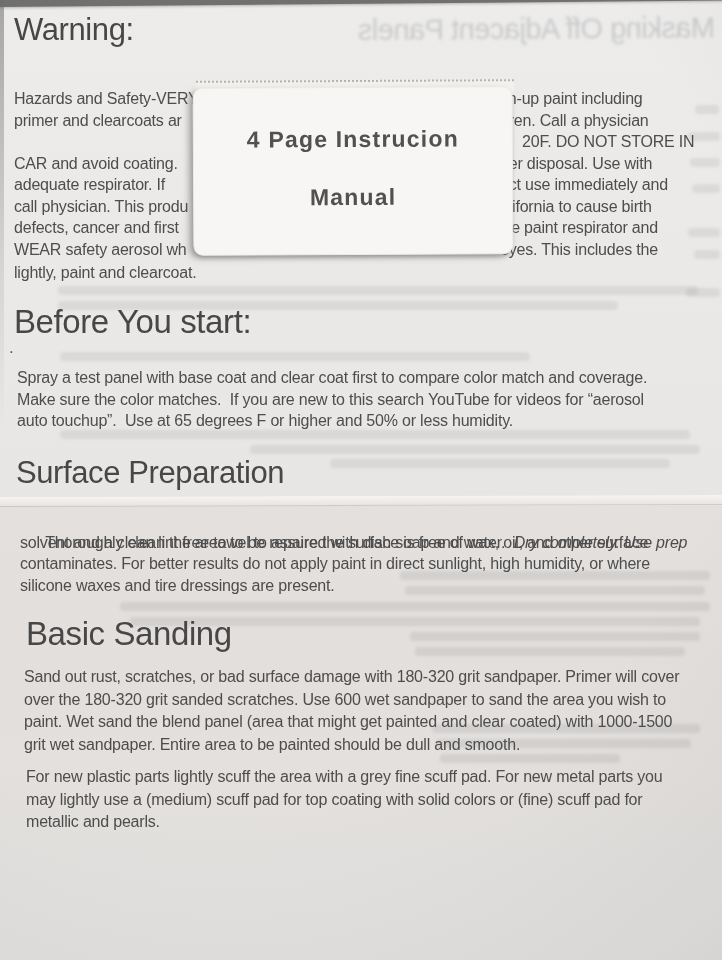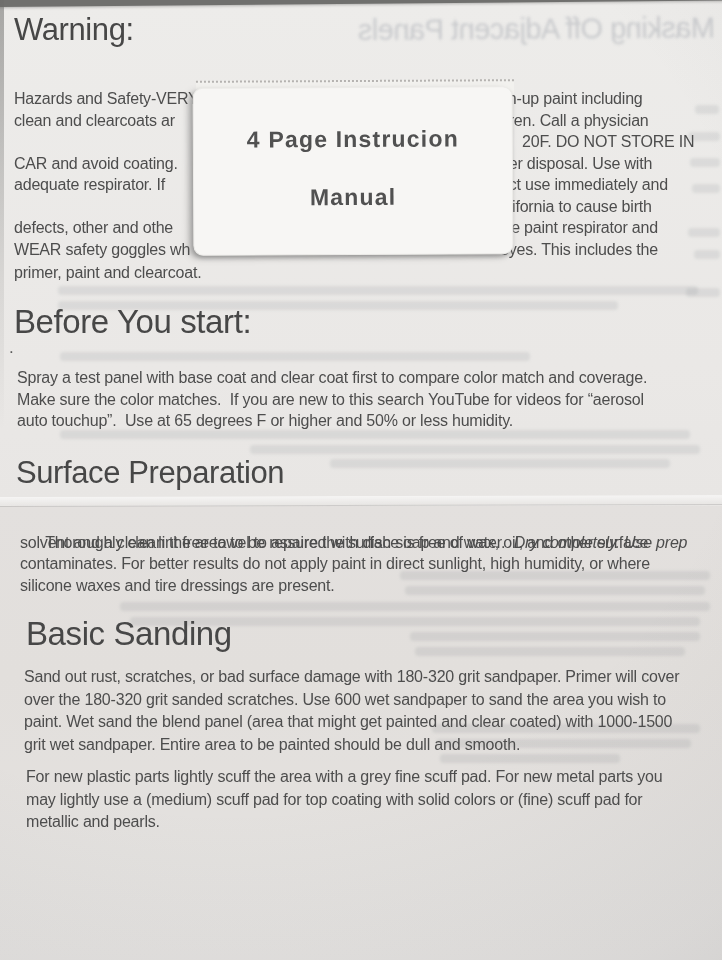--- a/index.html
+++ b/index.html
@@ -93,46 +93,47 @@
   <div class="smx" style="left:440px;top:754px;width:180px;"></div>
 
   <div class="h h-warning">Warning:</div>
 
   <div class="para warning-para">
     <div class="occ">
       <span class="frag-left">Hazards and Safety-VERY</span>
       <span class="frag-right">ch-up paint including</span>
     </div>
     <div class="occ">
-      <span class="frag-left">clean and clearcoats ar</span>
+      <span class="frag-left">primer and clearcoats ar</span>
       <span class="frag-right">dren. Call a physician</span>
     </div>
     <div class="occ">
       <span class="frag-right" style="left:508px">20F. DO NOT STORE IN</span>
     </div>
     <div class="occ">
       <span class="frag-left">CAR and avoid coating.</span>
       <span class="frag-right">per disposal. Use with</span>
     </div>
     <div class="occ">
       <span class="frag-left">adequate respirator. If</span>
       <span class="frag-right">uct use immediately and</span>
     </div>
     <div class="occ">
+      <span class="frag-left">call physician. This produ</span>
       <span class="frag-right">alifornia to cause birth</span>
     </div>
     <div class="occ">
-      <span class="frag-left">defects, other and othe</span>
+      <span class="frag-left">defects, cancer and first</span>
       <span class="frag-right">ive paint respirator and</span>
     </div>
     <div class="occ">
-      <span class="frag-left">WEAR safety goggles wh</span>
+      <span class="frag-left">WEAR safety aerosol wh</span>
       <span class="frag-right">eyes. This includes the</span>
     </div>
-    <div class="ln">primer, paint and clearcoat.</div>
+    <div class="ln">lightly, paint and clearcoat.</div>
   </div>
 
   <div class="sticker-backing"></div>
   <div class="sticker">
     <div class="l1">4 Page Instrucion</div>
     <div class="l2">Manual</div>
   </div>
 
   <div class="h h-before">Before You start:</div>
   <div class="stray">.</div>

